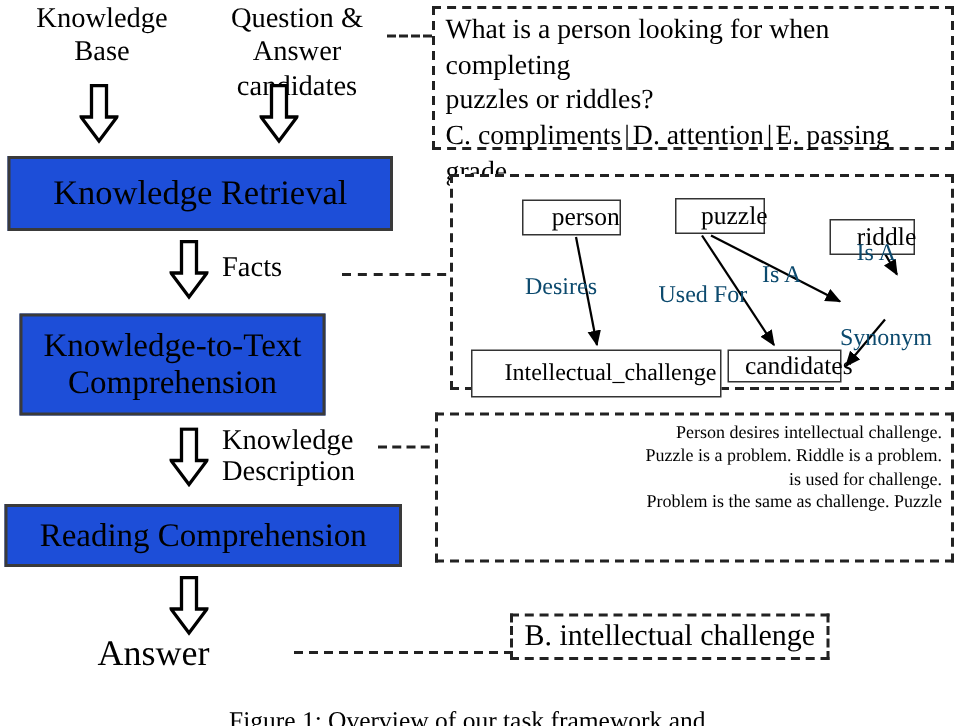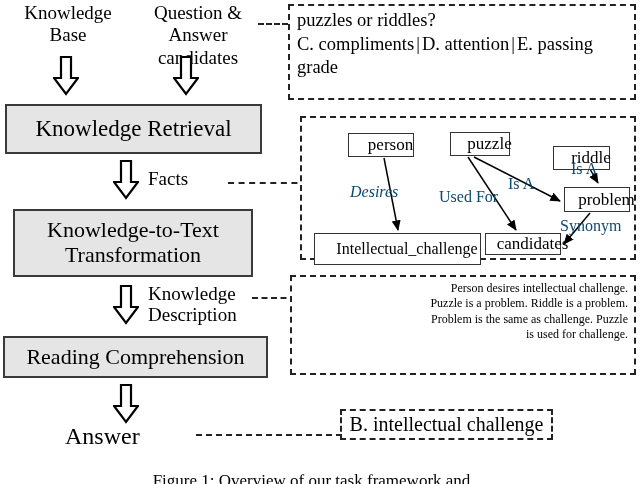--- a/index.html
+++ b/index.html
@@ -12,33 +12,33 @@
     height: 484px;
     position: relative;
     overflow: hidden;
     font-family: "Liberation Serif", "DejaVu Serif", serif;
     color: #000000;
   }
 
   
   .stage-box {
     position: absolute;
-    background: #e5e5e5;
+    background: #1d4ed8;
     border: 2px solid #3a3a3a;
     box-sizing: border-box;
     display: flex;
     align-items: center;
     justify-content: center;
     text-align: center;
     line-height: 1.12;
     font-size: 23px;
     color: #000;
   }
   #stage-knowledge-retrieval { left: 5px;  top: 104px; width: 257px; height: 50px; }
-  #stage-knowledge-to-text   { left: 13px; top: 209px; width: 240px; height: 68px; font-size: 22px; }
+  #stage-knowledge-to-text   { left: 13px; top: 209px; width: 204px; height: 68px; font-size: 22px; }
   #stage-reading-comp        { left: 3px;  top: 336px; width: 265px; height: 42px; font-size: 22px; }
 
   
   .top-label {
     position: absolute;
     text-align: center;
     font-size: 19px;
     line-height: 1.18;
   }
   #label-knowledge-base      { left: 13px;  top: 2px;  width: 110px; }
@@ -130,21 +130,21 @@
   #kg-node-challenge { left: 183px; top: 115px; width: 76px;  height: 22px; }
 
   
   .kg-rel {
     position: absolute;
     font-size: 16px;
     white-space: nowrap;
     color: #0c4a6e;
     font-family: "Liberation Serif", "DejaVu Serif", serif;
   }
-  #kg-rel-desires  { left: 48px;  top: 65px; font-style: italic;  }
+  #kg-rel-desires  { left: 48px;  top: 65px;  }
   #kg-rel-usedfor  { left: 137px; top: 70px;  }
   #kg-rel-isa-puzzle { left: 206px; top: 57px; }
   #kg-rel-isa-riddle { left: 269px; top: 42px; }
   #kg-rel-synonym  { left: 258px; top: 99px;  }
 
   
   #kg-edges { position: absolute; left: 0; top: 0; }
 
   
   #figure-caption {
@@ -196,21 +196,21 @@
     </svg>
 </div>
 
 <div class="stage-box" id="stage-knowledge-retrieval">
   <span>Knowledge Retrieval</span>
 </div>
 
 <div class="stage-box" id="stage-knowledge-to-text">
   <div>
     <div>Knowledge-to-Text</div>
-    <div>Transformation</div>
+    <div>Comprehension</div>
   </div>
 </div>
 
 <div class="stage-box" id="stage-reading-comp">
   <span>Reading Comprehension</span>
 </div>
 
 <div class="edge-label" id="label-facts">Facts</div>
 
 <div class="edge-label" id="label-knowledge-description">
@@ -219,20 +219,21 @@
 </div>
 
 <div class="edge-label" id="label-answer">Answer</div>
 
 <div class="dash-h" id="connector-question"></div>
 <div class="dash-h" id="connector-facts"></div>
 <div class="dash-h" id="connector-knowdesc"></div>
 <div class="dash-h" id="connector-answer"></div>
 
 <div class="dashed-panel" id="panel-question">
+  <div>What is a person looking for when completing</div>
   <div>puzzles or riddles?</div>
   <div>
     <span>C. compliments</span><span class="pipe">|</span><span>D. attention</span><span class="pipe">|</span><span>E. passing grade</span>
   </div>
 </div>
 
 <div class="dashed-panel" id="panel-graph">
 
   <svg id="kg-edges" width="336" height="144" viewBox="0 0 336 144">
     <defs>
@@ -254,41 +255,38 @@
 
   <div class="kg-node" id="kg-node-person">
     <span>person</span>
   </div>
   <div class="kg-node" id="kg-node-puzzle">
     <span>puzzle</span>
   </div>
   <div class="kg-node" id="kg-node-riddle">
     <span>riddle</span>
   </div>
-  <div class="kg-node" id="kg-node-problem">
-    <span>problem</span>
-  </div>
   <div class="kg-node" id="kg-node-intchal">
     <span>Intellectual_challenge</span>
   </div>
   <div class="kg-node" id="kg-node-challenge">
     <span>candidates</span>
   </div>
 
   <div class="kg-rel" id="kg-rel-desires">Desires</div>
   <div class="kg-rel" id="kg-rel-usedfor">Used For</div>
   <div class="kg-rel" id="kg-rel-isa-puzzle">Is A</div>
   <div class="kg-rel" id="kg-rel-isa-riddle">Is A</div>
   <div class="kg-rel" id="kg-rel-synonym">Synonym</div>
 </div>
 
 <div class="dashed-panel" id="panel-description">
   <div>Person desires intellectual challenge.</div>
   <div>Puzzle is a problem. Riddle is a problem.</div>
+  <div>is used for challenge.</div>
   <div>Problem is the same as challenge. Puzzle</div>
-  <div>is used for challenge.</div>
 </div>
 
 <div class="dashed-panel" id="panel-answer">
   <span>B. intellectual challenge</span>
 </div>
 
 <div id="figure-caption">Figure 1:  Overview of our task framework and ...</div>
 
 </body></html>

